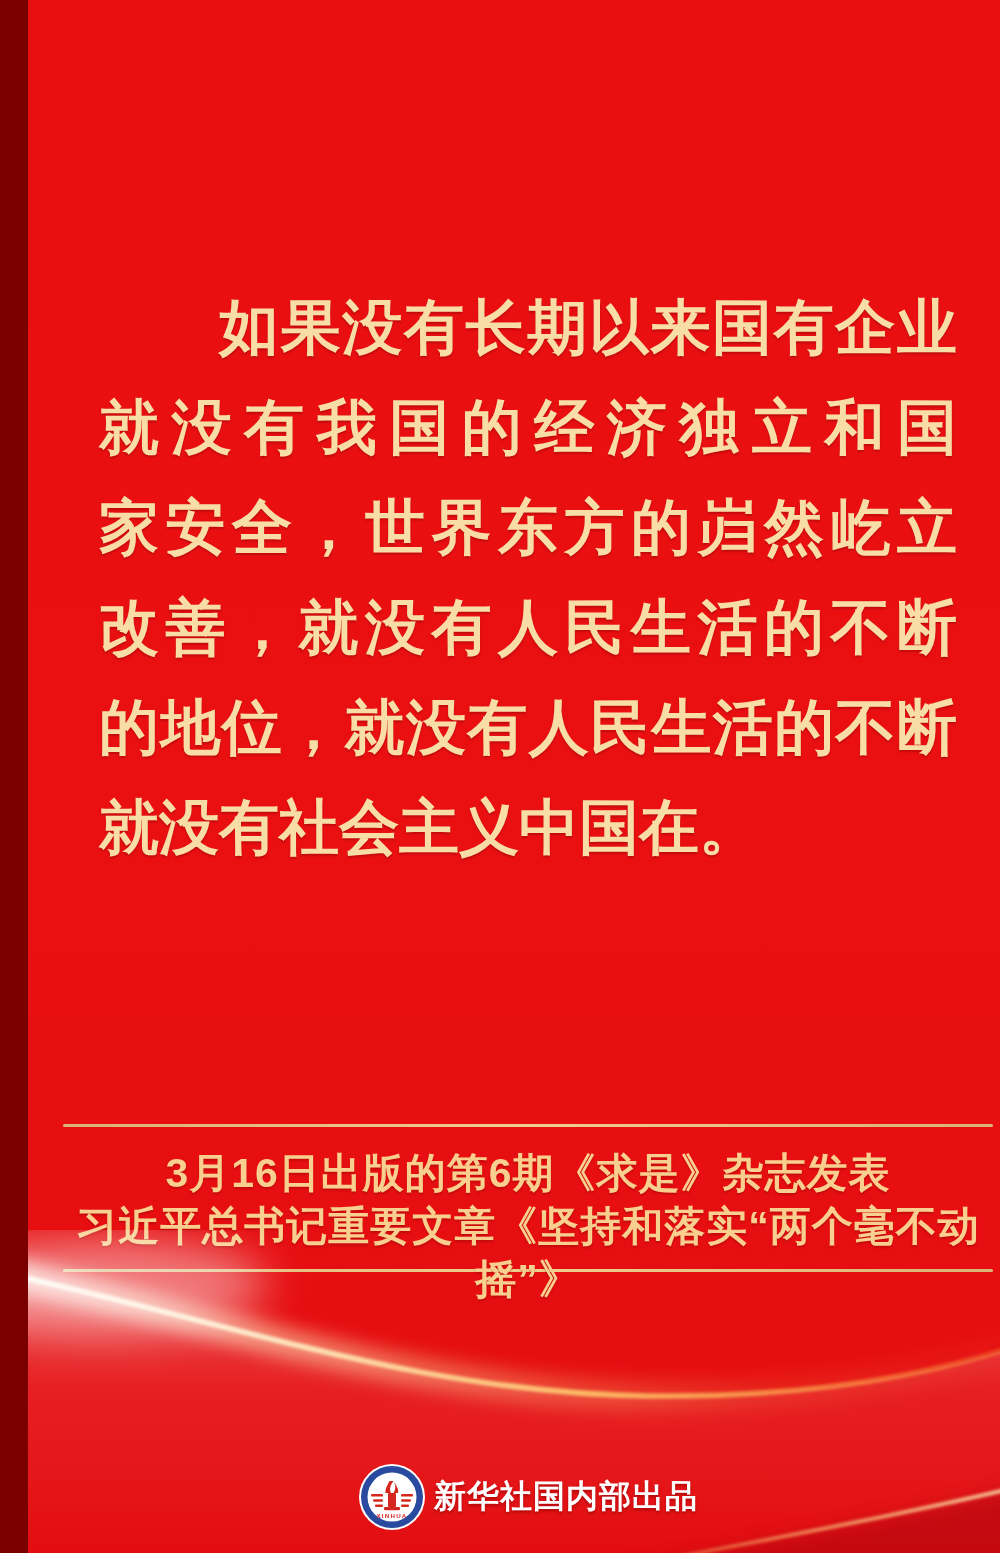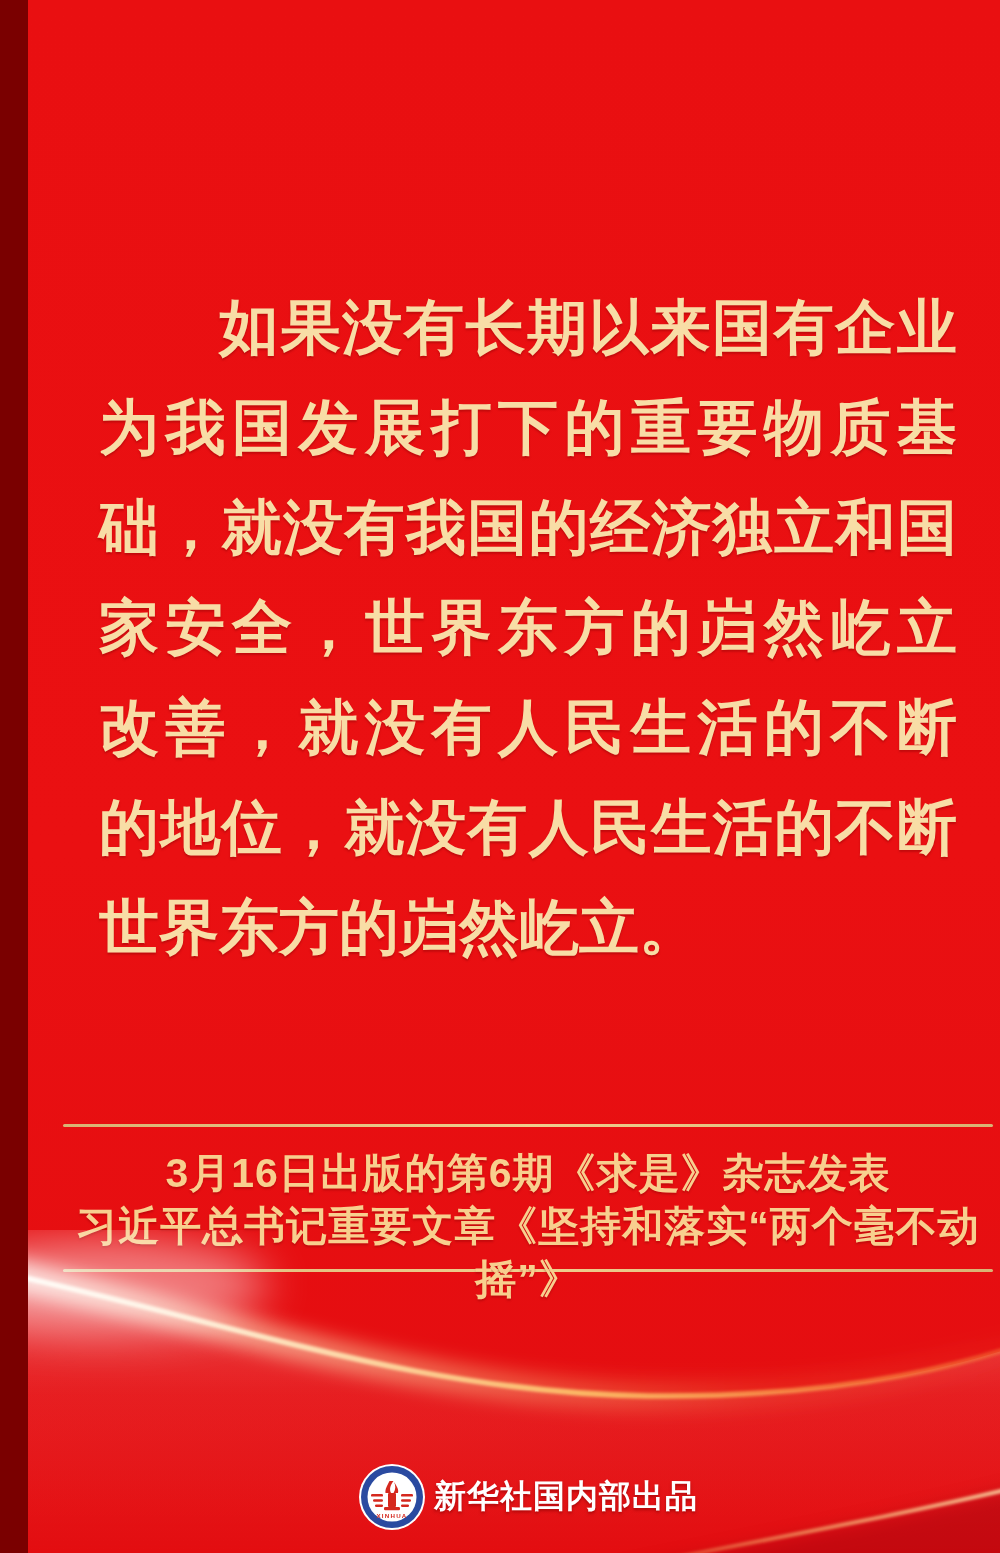--- a/index.html
+++ b/index.html
@@ -99,26 +99,25 @@
     white-space: nowrap;
   }
 </style>
 </head>
 <body>
 
 <div class="poster">
 
   <div class="quote">
     <div class="line fill indent">如果没有长期以来国有企业</div>
-    <div class="line fill">为我国发展打下的重要物质基</div>
-    <div class="line fill">础，就没有我国的经济独立和国</div>
+    <div class="line fill">就没有我国的经济独立和国</div>
     <div class="line fill">家安全，世界东方的岿然屹立</div>
     <div class="line fill">改善，就没有人民生活的不断</div>
     <div class="line fill">的地位，就没有人民生活的不断</div>
-    <div class="line">世界东方的岿然屹立。</div>
+    <div class="line">就没有社会主义中国在。</div>
   </div>
 
   <div class="rule rule-top"></div>
   <div class="rule rule-bottom"></div>
 
   <div class="source">
     <div>3月16日出版的第6期《求是》杂志发表</div>
     <div>习近平总书记重要文章《坚持和落实“两个毫不动摇”》</div>
   </div>
 

